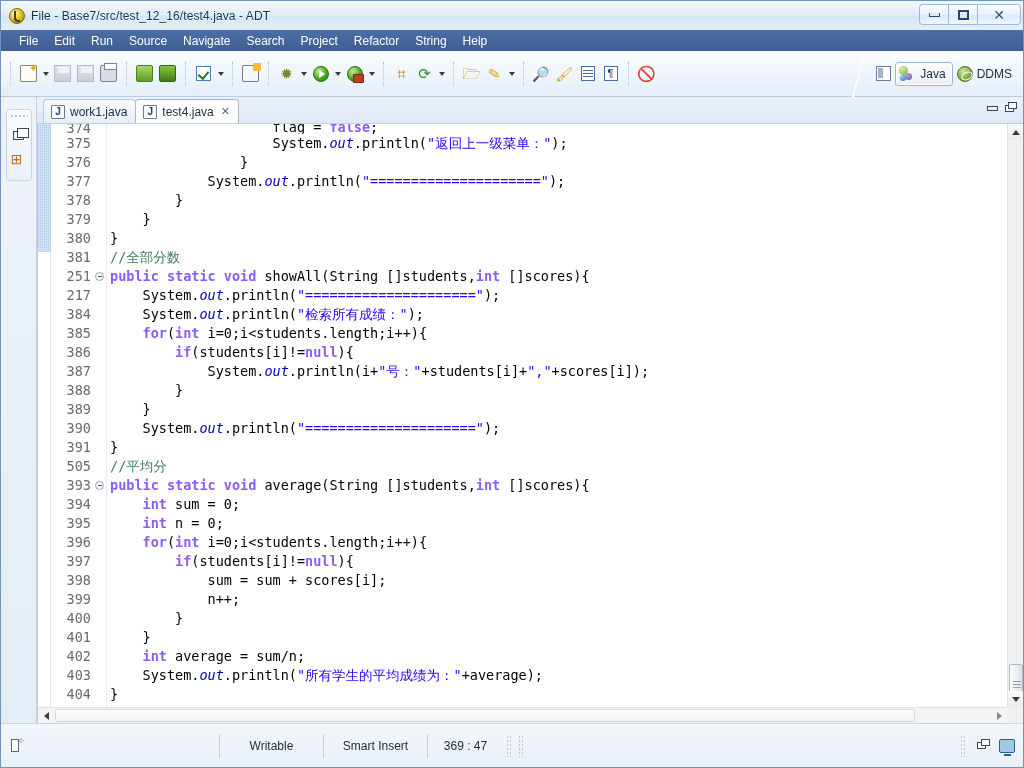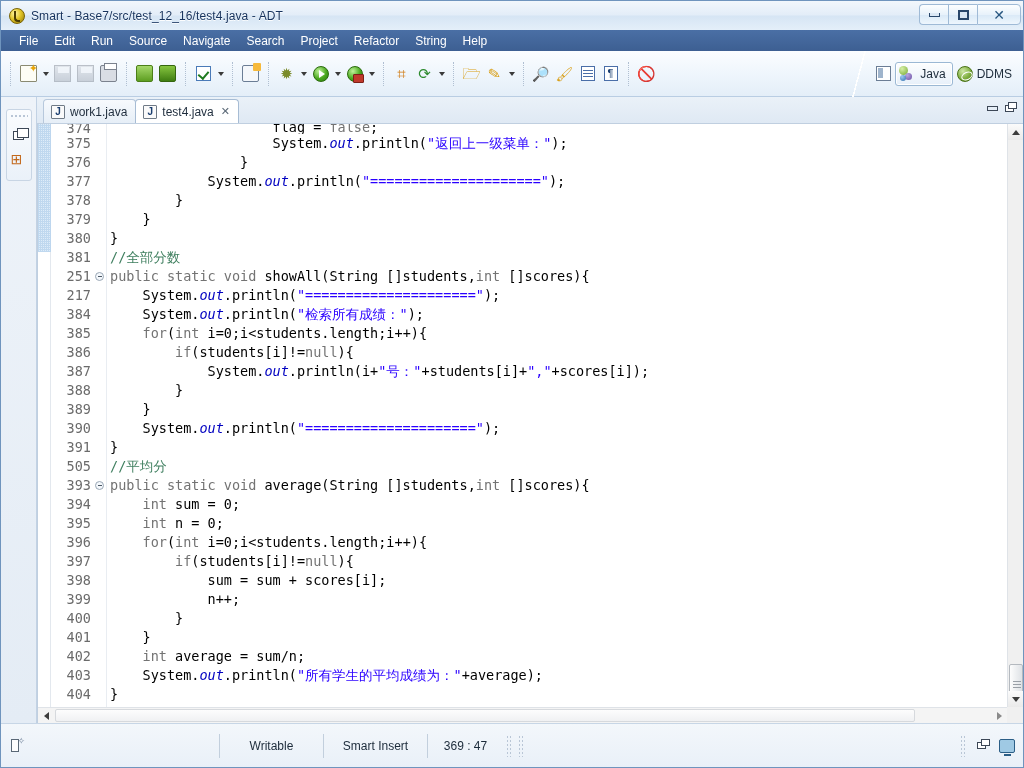--- a/index.html
+++ b/index.html
@@ -255,21 +255,21 @@
   #fold-col {
     position: absolute; left: 57px; top: 0; width: 12px; bottom: 16px;
     border-right: 1px solid #e9edf2; background:#fff;
   }
   #code {
     position: absolute; left: 72px; top: 0; right: 16px; bottom: 16px;
     font-family: "DejaVu Sans Mono", monospace; font-size: 13.5px;
     white-space: pre; overflow: hidden; color: #000000;
   }
   .cl { height: 19px; line-height: 19px; }
-  .kw { color: #737373; font-weight: normal; text-align: center; }
+  .kw { color: #8b5cf6; font-weight: bold; text-align: center; }
   .str { color: #2a00ff; }
   .cmt { color: #3f7f5f; }
   .fld { color: #0000c0; font-style: italic; }
 
   
   #v-scroll {
     position: absolute; right: 0; top: 0; width: 16px; bottom: 16px;
     background: #f0f0f0; border-left: 1px solid #dfe3e8;
   }
   .sb-arrow-up, .sb-arrow-dn {
@@ -355,21 +355,21 @@
   .ic-monitor { width:16px;height:14px;border:1.5px solid #2b5e86; background:#9fc9e4; border-radius:2px; position:relative; }
   .ic-monitor::after{content:"";position:absolute;left:4px;bottom:-4px;width:7px;height:2px;background:#2b5e86;}
 </style>
 </head>
 <body>
 
 <div id="app-window">
 
   <div id="title-bar">
     <div id="title-icon"></div>
-    <div id="title-text">Smart - Base7/src/test_12_16/test4.java - ADT</div>
+    <div id="title-text">File - Base7/src/test_12_16/test4.java - ADT</div>
     <div class="win-btns">
       <div class="win-btn">
         <span class="glyph-min"></span>
       </div>
       <div class="win-btn">
         <span class="glyph-max"></span>
       </div>
       <div class="win-btn">
         <span class="glyph-close">✕</span>
       </div>

